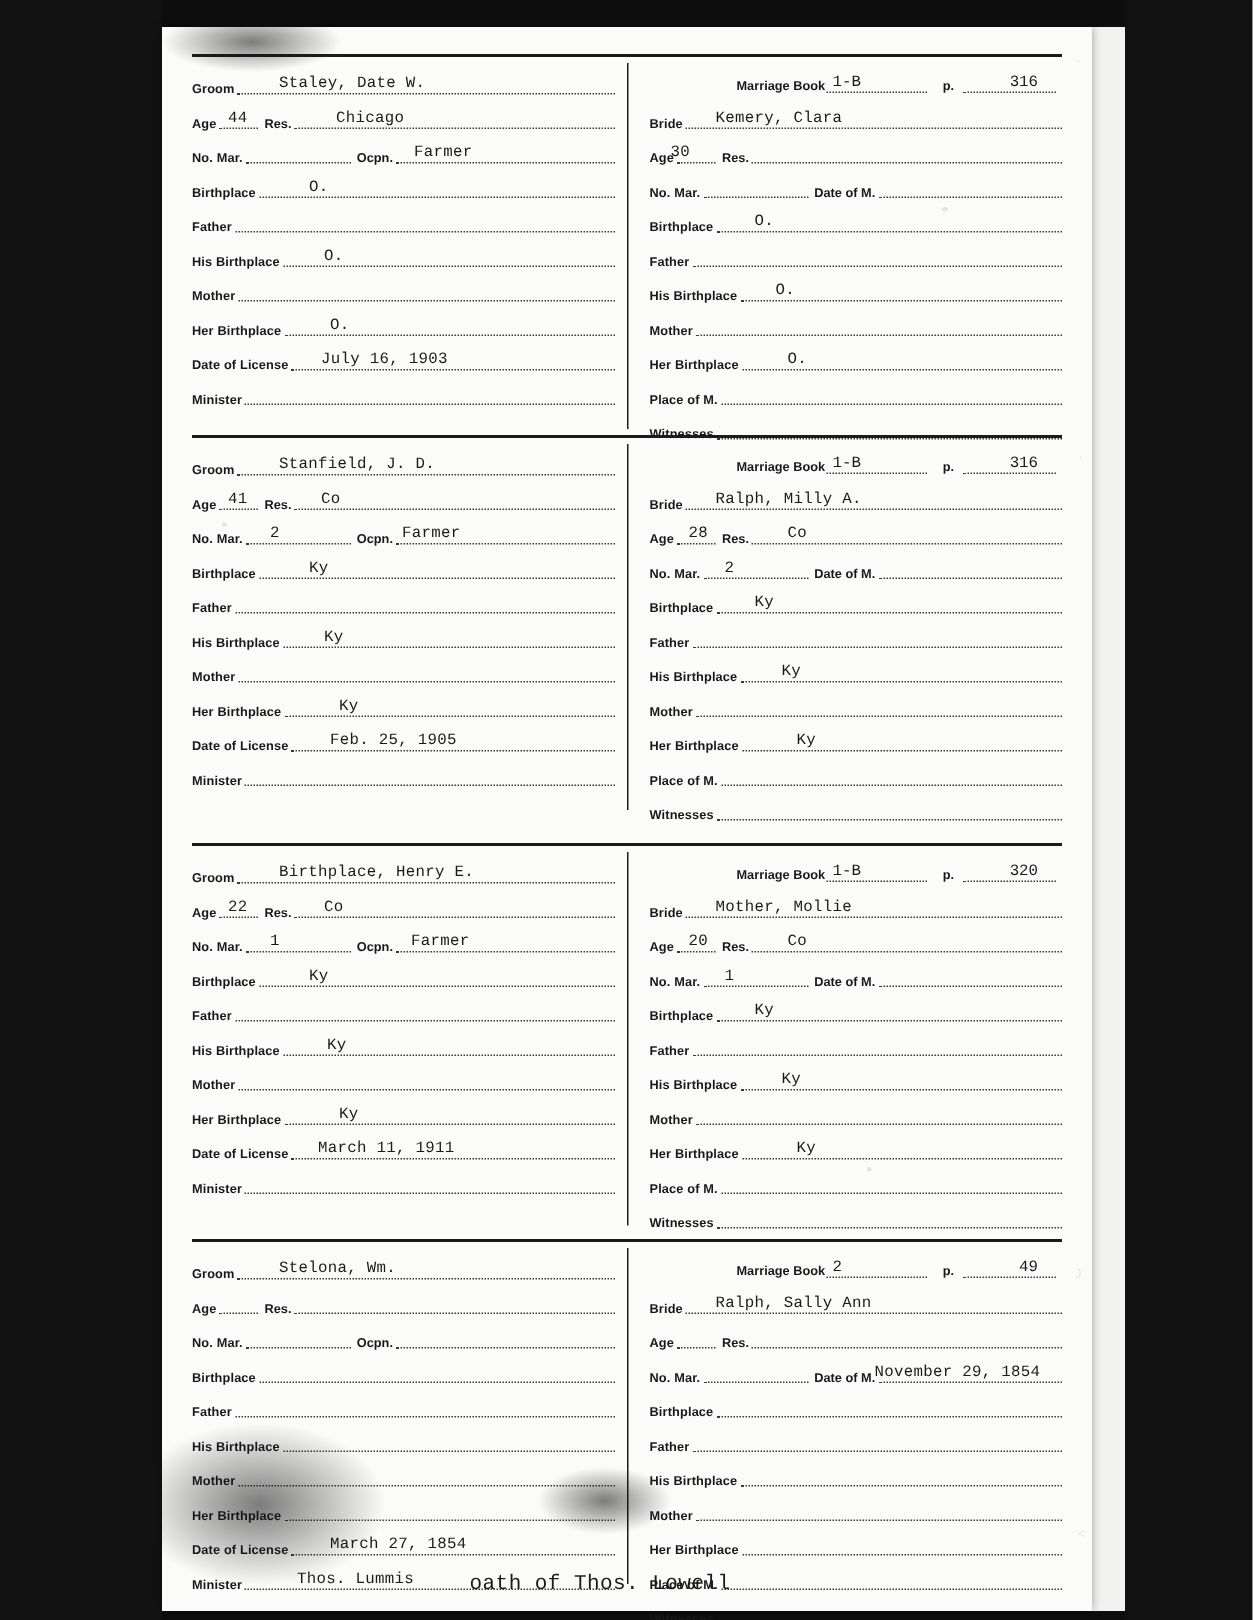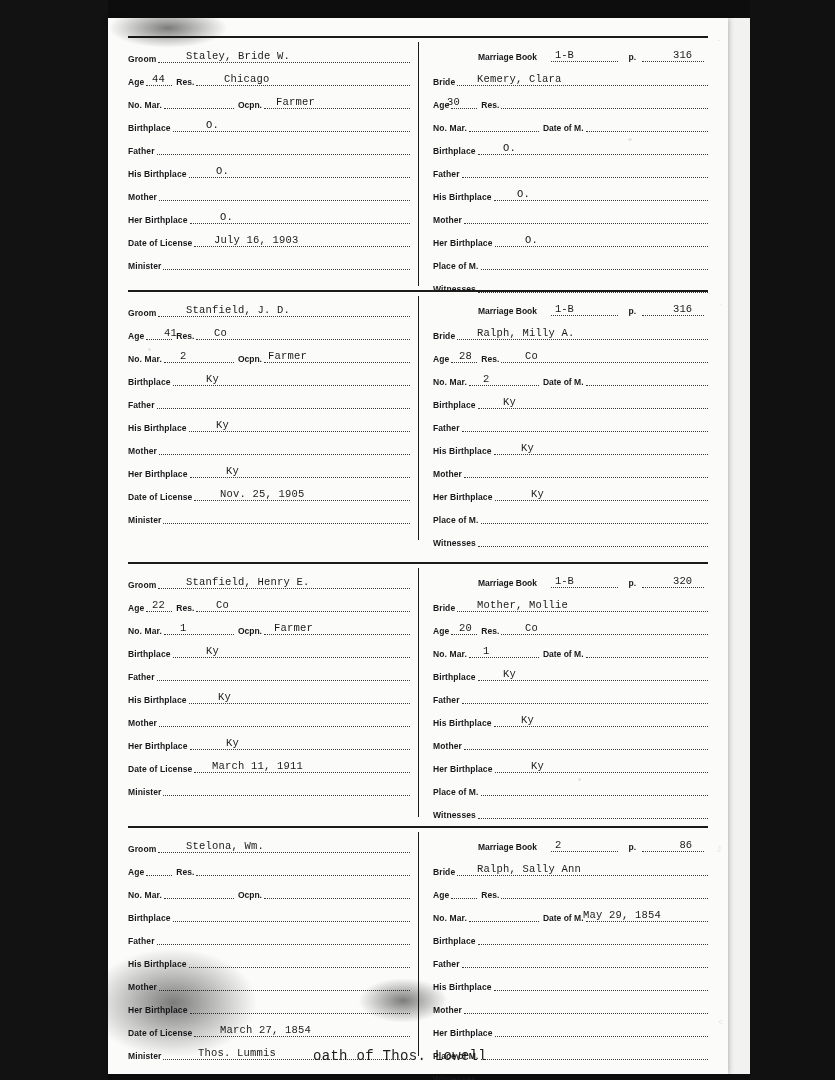--- a/index.html
+++ b/index.html
@@ -124,21 +124,21 @@
   .mb-head {
     text-align: center;
     font-size: 8.5px;
     font-weight: bold;
     color: #18181a;
     position: relative;
     height: 23px;
   }
   .mb-head .mb-lbl {
     position: absolute;
-    left: 45px;
+    left: 58px;
     bottom: 3px;
   }
   .mb-head .mb-line1 {
     position: absolute;
     left: 118px;
     right: 90px;
     bottom: 3px;
     border-bottom: 1px dotted #3a3a3a;
     height: 11px;
   }
@@ -218,21 +218,21 @@
 <div class="right-strip"></div>
 
 <div class="page">
 
   <div class="record rec1">
     <div class="cols">
       <div class="col col-left">
         <div class="row">
           <span class="lbl">Groom</span>
           <span class="dots"></span>
-          <span class="val" style="left:58px">Staley, Bride W.</span>
+          <span class="val" style="left:58px">Staley, Date W.</span>
         </div>
         <div class="row">
           <span class="lbl">Age</span>
           <span class="seg seg-sm"></span>
           <span class="sub">Res.</span>
           <span class="dots"></span>
           <span class="val" style="left:24px">44</span>
           <span class="val" style="left:96px">Chicago</span>
         </div>
         <div class="row">
@@ -355,21 +355,21 @@
         <div class="row">
           <span class="lbl">Groom</span>
           <span class="dots"></span>
           <span class="val" style="left:58px">Stanfield, J. D.</span>
         </div>
         <div class="row">
           <span class="lbl">Age</span>
           <span class="seg seg-sm"></span>
           <span class="sub">Res.</span>
           <span class="dots"></span>
-          <span class="val" style="left:36px">41</span>
+          <span class="val" style="left:24px">41</span>
           <span class="val" style="left:86px">Co</span>
         </div>
         <div class="row">
           <span class="lbl">No. Mar.</span>
           <span class="seg seg-md"></span>
           <span class="sub">Ocpn.</span>
           <span class="dots"></span>
           <span class="val" style="left:52px">2</span>
           <span class="val" style="left:140px">Farmer</span>
         </div>
@@ -394,21 +394,21 @@
           <span class="val" style="left:58px"></span>
         </div>
         <div class="row">
           <span class="lbl">Her Birthplace</span>
           <span class="dots"></span>
           <span class="val" style="left:98px">Ky</span>
         </div>
         <div class="row">
           <span class="lbl">Date of License</span>
           <span class="dots"></span>
-          <span class="val" style="left:92px">Nov. 25, 1905</span>
+          <span class="val" style="left:92px">Feb. 25, 1905</span>
         </div>
         <div class="row">
           <span class="lbl">Minister</span>
           <span class="dots"></span>
           <span class="val" style="left:62px"></span>
         </div>
       </div>
 
       <div class="col col-right">
         <div class="mb-head">
@@ -478,21 +478,21 @@
       </div>
     </div>
   </div>
 
   <div class="record rec3">
     <div class="cols">
       <div class="col col-left">
         <div class="row">
           <span class="lbl">Groom</span>
           <span class="dots"></span>
-          <span class="val" style="left:58px">Stanfield, Henry E.</span>
+          <span class="val" style="left:58px">Birthplace, Henry E.</span>
         </div>
         <div class="row">
           <span class="lbl">Age</span>
           <span class="seg seg-sm"></span>
           <span class="sub">Res.</span>
           <span class="dots"></span>
           <span class="val" style="left:24px">22</span>
           <span class="val" style="left:88px">Co</span>
         </div>
         <div class="row">
@@ -670,42 +670,42 @@
         </div>
       </div>
 
       <div class="col col-right">
         <div class="mb-head">
           <span class="mb-lbl">Marriage Book</span>
           <span class="mb-line1"></span>
           <span class="mb-book">2</span>
           <span class="mb-p">p.</span>
           <span class="mb-line2"></span>
-          <span class="mb-page">86</span>
+          <span class="mb-page">49</span>
         </div>
         <div class="row">
           <span class="lbl">Bride</span>
           <span class="dots"></span>
           <span class="val" style="left:44px">Ralph, Sally Ann</span>
         </div>
         <div class="row">
           <span class="lbl">Age</span>
           <span class="seg seg-sm"></span>
           <span class="sub">Res.</span>
           <span class="dots"></span>
           <span class="val" style="left:26px"></span>
           <span class="val" style="left:92px"></span>
         </div>
         <div class="row">
           <span class="lbl">No. Mar.</span>
           <span class="seg seg-md"></span>
           <span class="sub">Date of M.</span>
           <span class="dots"></span>
           <span class="val" style="left:50px"></span>
-          <span class="val" style="left:150px">May 29, 1854</span>
+          <span class="val" style="left:150px">November 29, 1854</span>
         </div>
         <div class="row">
           <span class="lbl">Birthplace</span>
           <span class="dots"></span>
           <span class="val" style="left:70px"></span>
         </div>
         <div class="row">
           <span class="lbl">Father</span>
           <span class="dots"></span>
           <span class="val" style="left:52px"></span>

